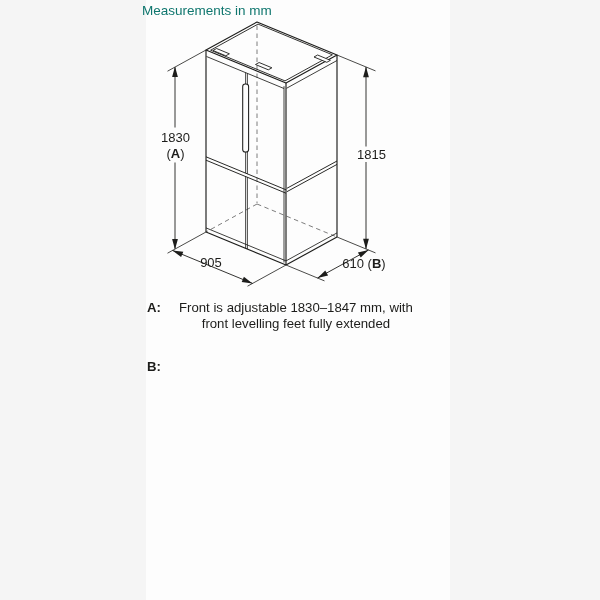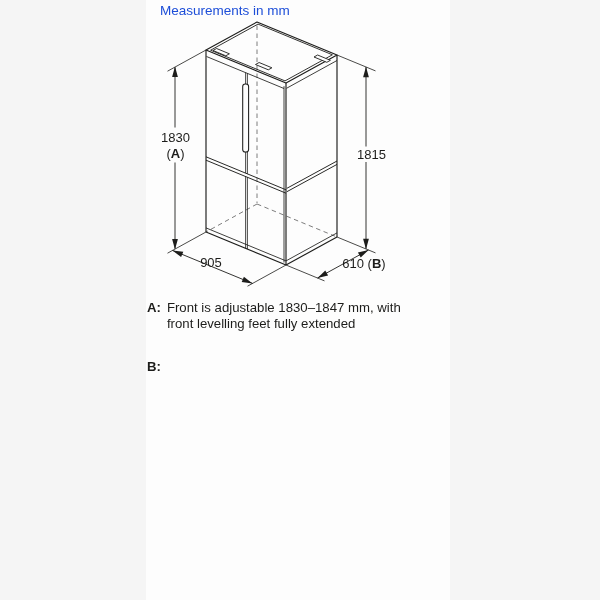--- a/index.html
+++ b/index.html
@@ -9,37 +9,37 @@
     font-family:"Liberation Sans", sans-serif;
     color:#1d1d1b;
     position:relative;
     overflow:hidden;
   }
   .panel{
     position:absolute;left:146px;top:0;width:304px;height:600px;
     background:#fdfdfd;
   }
   .page-title{
-    position:absolute;left:160px;top:2px;
-    font-size:13.5px;line-height:17px;color:#1d4ed8;
+    position:absolute;left:142px;top:2px;
+    font-size:13.5px;line-height:17px;color:#0f766e;
     white-space:nowrap;
   }
   svg.diagram{position:absolute;left:0;top:0;width:600px;height:600px;}
   svg text{
     font-family:"Liberation Sans", sans-serif;
     font-size:13px;fill:#1d1d1b;
   }
   svg text .ref-bold, svg tspan.ref-bold{font-weight:700;}
   .note{
     position:absolute;left:147px;width:292px;
     display:flex;gap:6px;
     font-size:13.2px;line-height:15.8px;color:#1d1d1b;
   }
   .note .note-label{font-weight:700;flex:0 0 auto;}
-  .note .note-text{flex:0 1 auto;max-width:258px;}
+  .note .note-text{flex:0 1 auto;max-width:258px;text-align:center;}
   .note-a{top:300px;}
   .note-b{top:359px;}
 </style>
 </head>
 <body>
 
 <div class="panel"></div>
 
 <div class="page-title">Measurements in mm</div>
 

